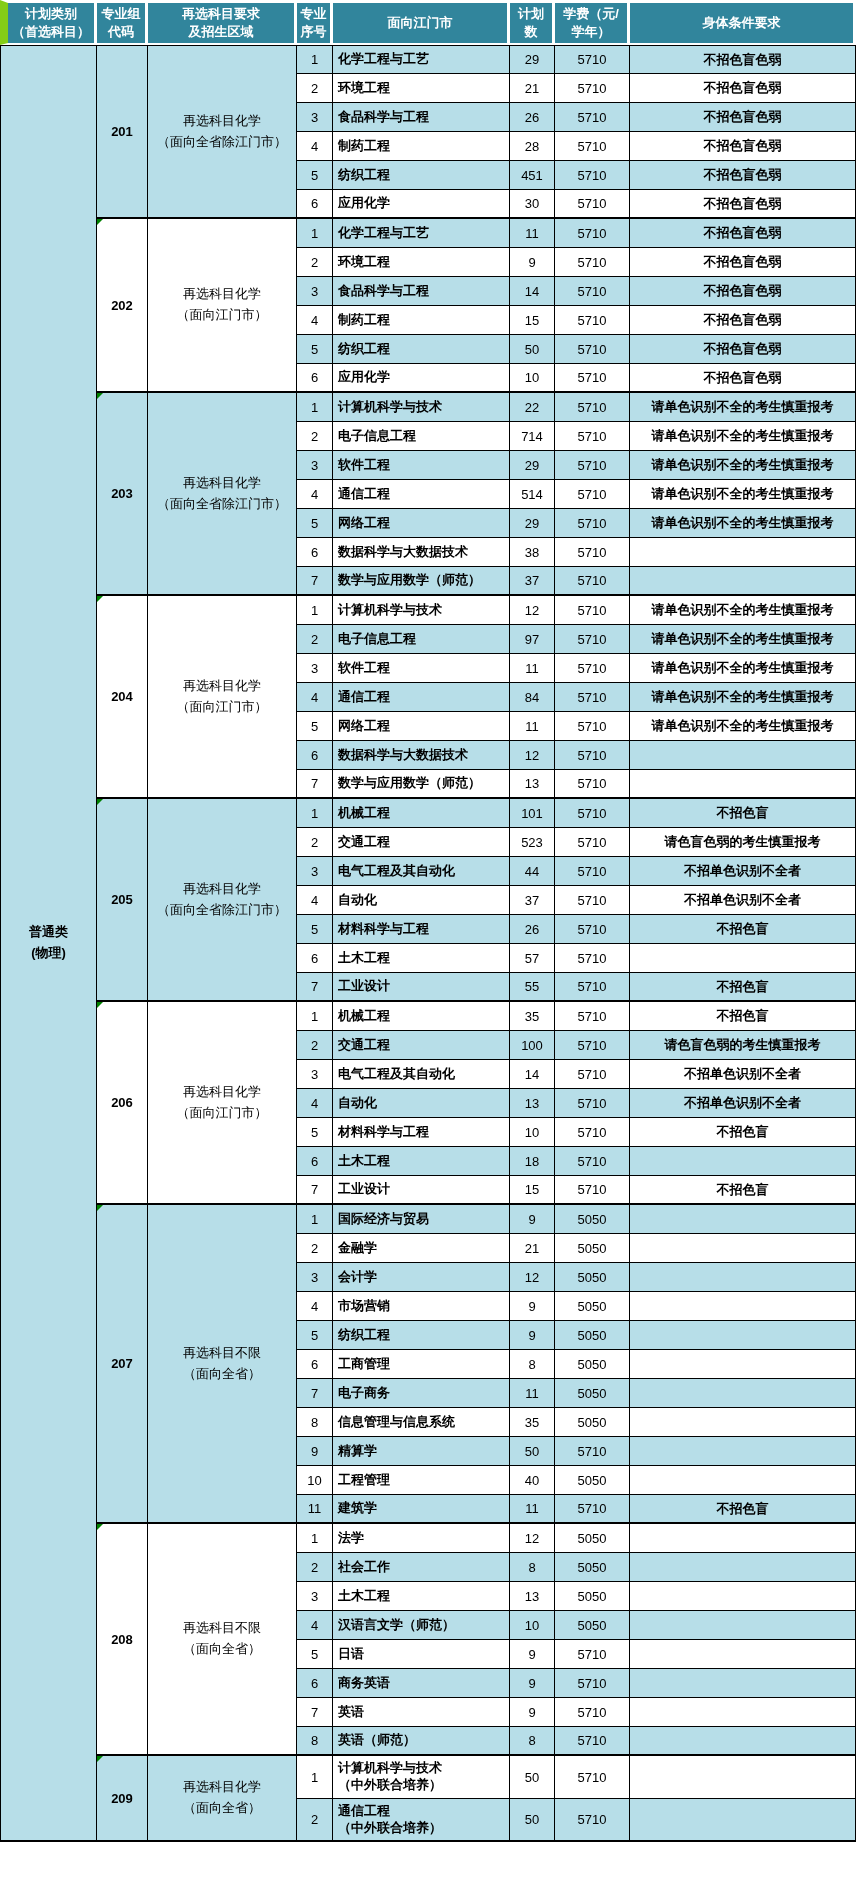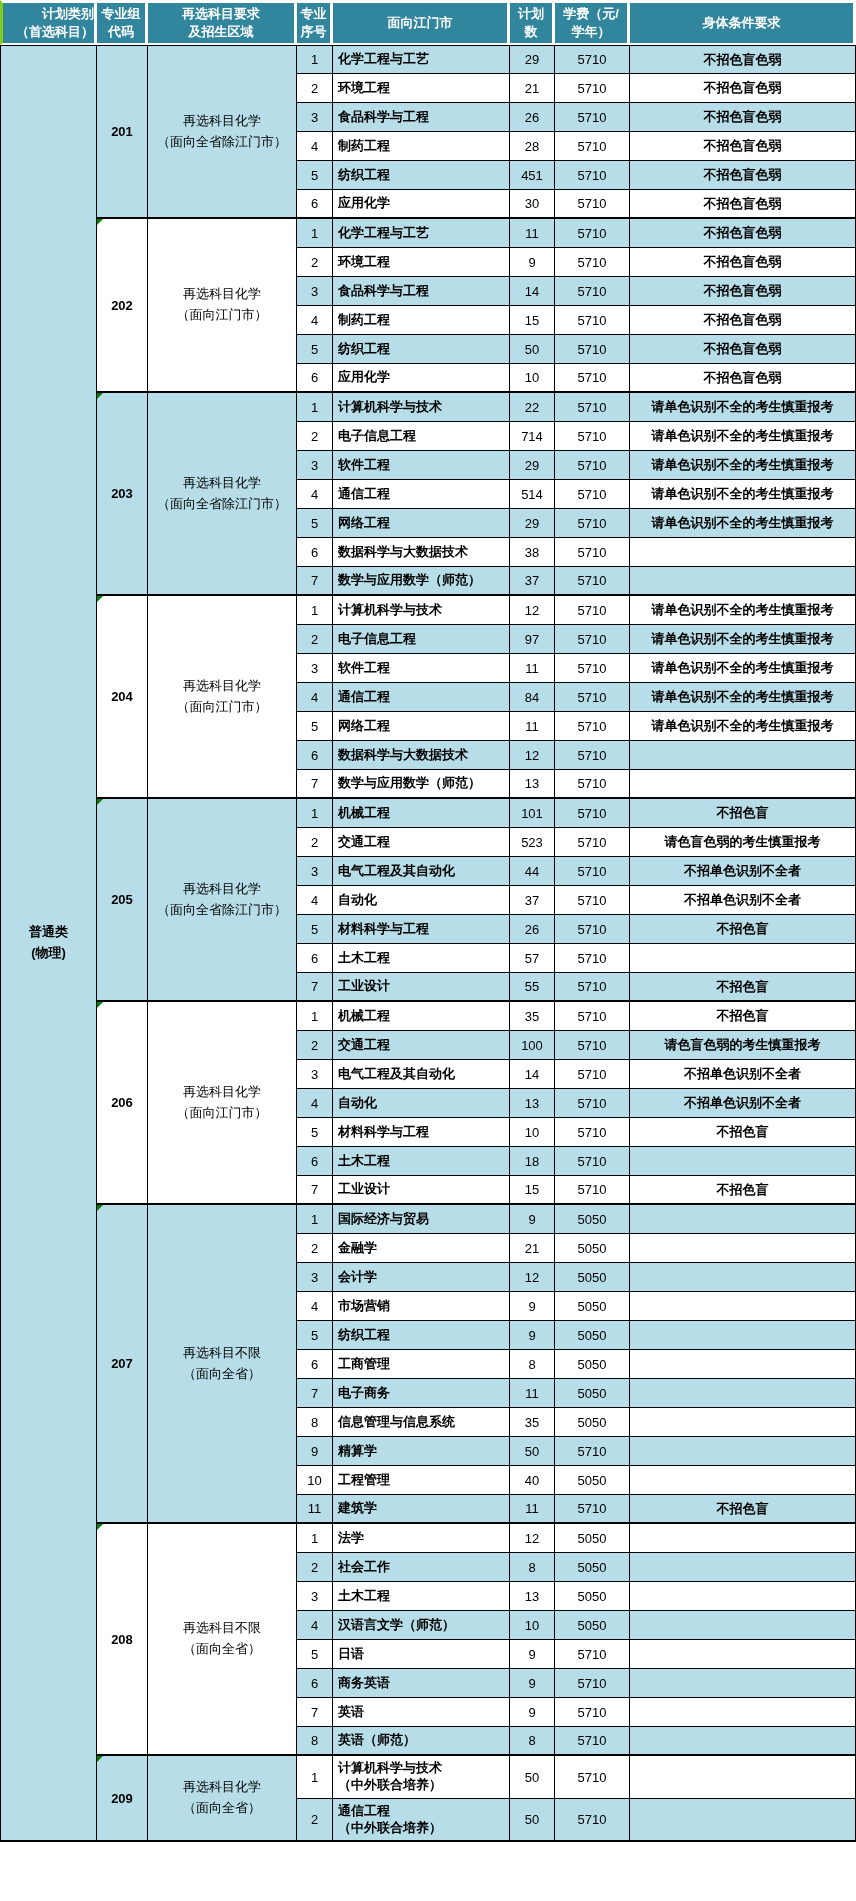--- a/index.html
+++ b/index.html
@@ -11,21 +11,21 @@
   }
   
   th {
     background:#31859C; color:#ffffff;
     font-weight:bold; font-size:13px; line-height:1.35;
     text-align:center; vertical-align:middle;
     white-space:pre-line; padding:0;
     height:40px;
     border-top:3px solid #fff; border-right:3px solid #fff; border-bottom:2px solid #fff;
   }
-  th:first-child { border-left:3px solid #84cc16;text-align:right; }
+  th:first-child { border-left:8px solid #84cc16; }
   
   td {
     font-size:13px; text-align:center; vertical-align:middle;
     padding:0; box-sizing:border-box;
     border-right:1px solid #000; border-bottom:1px solid #000;
     overflow:hidden;
   }
   tbody tr { height:29px; }
   tbody tr.tall { height:43px; }
   tr.first-row td { border-top:1px solid #000; }

